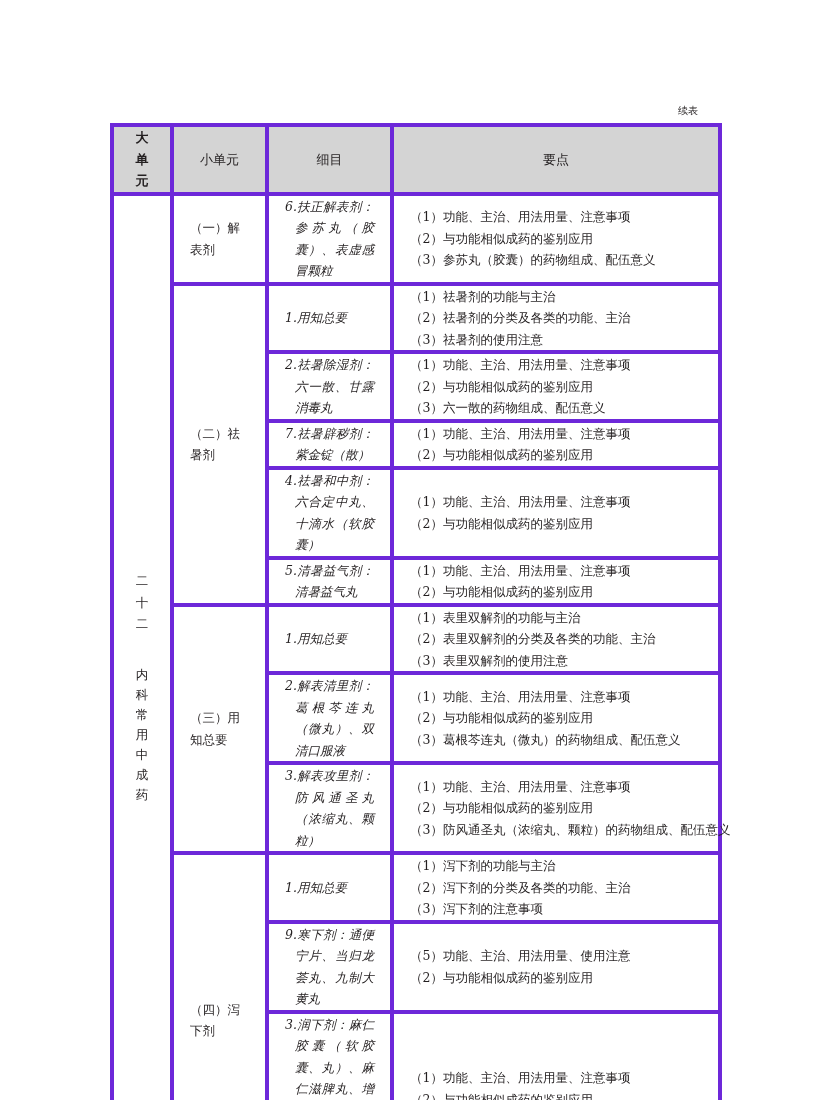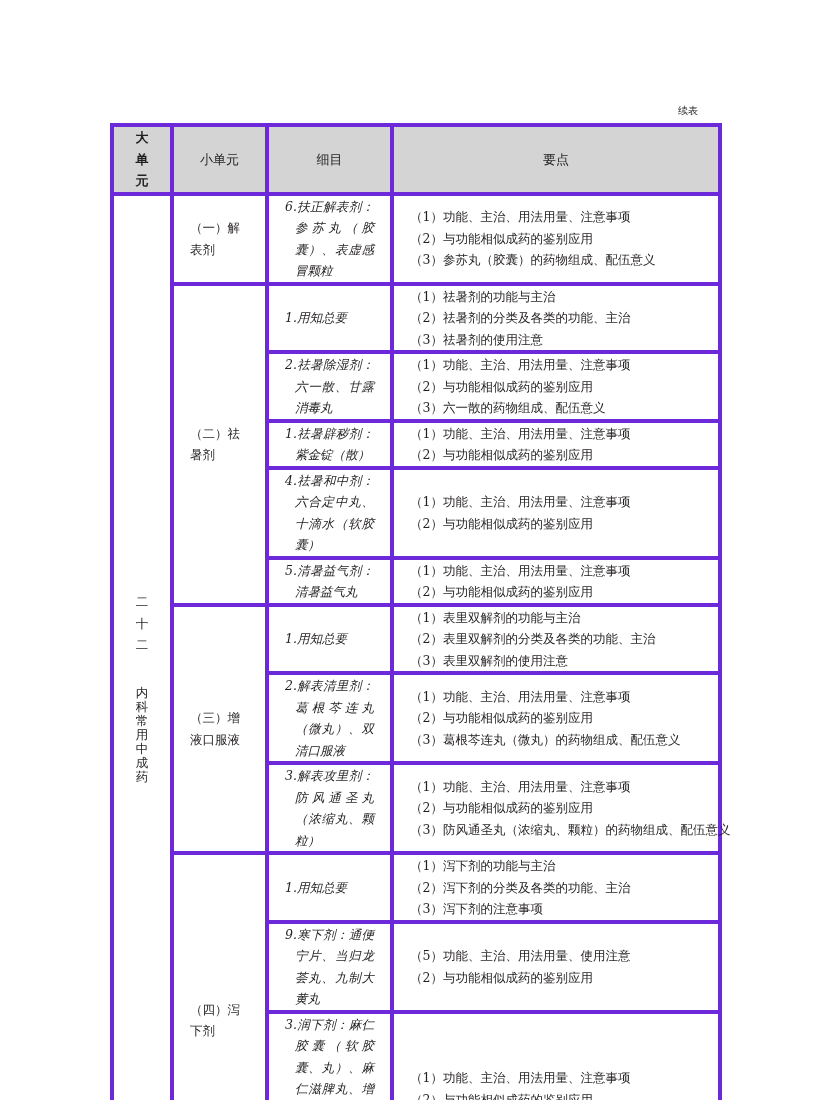--- a/index.html
+++ b/index.html
@@ -5,21 +5,21 @@
   html, body { margin: 0; padding: 0; background: #ffffff; }
   body { width: 816px; height: 1100px; position: relative; font-family: "DejaVu Serif", "Liberation Serif", serif; color: #231f20; }
   .cont-label { position: absolute; top: 104px; right: 118px; font-size: 10px; }
   table.syl { position: absolute; left: 110px; top: 123px; width: 608px; border-collapse: collapse; table-layout: fixed; font-size: 12.5px; line-height: 21.5px; }
   table.syl td, table.syl th { border: 4px solid #6d28d9; vertical-align: middle; padding: 0 16px; }
   table.syl th { background: #d4d4d4; font-family: "DejaVu Sans", "Liberation Sans", sans-serif; font-weight: normal; font-size: 13px; height: 26px; text-align: center; }
   table.syl th.first { font-weight: bold; }
   col.c1 { width: 60px; } col.c2 { width: 95px; } col.c3 { width: 125px; } col.c4 { width: 328px; }
   td.big { text-align: center; vertical-align: middle; }
   .big-num { display: block; margin-bottom: 30px; }
-  .vert { display: block; width: 14px; margin: 6px auto; line-height: 14px; word-break: break-all; }
+  .vert { display: block; width: 14px; margin: 6px auto; line-height: 20px; word-break: break-all; }
   td.sub { vertical-align: middle; }
   td.item { padding: 0 3px 0 4px; text-align: justify; font-style: italic; }
   td.item .hang { display: block; padding-left: 10px; text-indent: -10px; }
   td.points { padding-left: 2px; }
   td.points .pt { display: block; white-space: nowrap; }
 </style>
 </head>
 <body>
 
 <div class="cont-label">续表</div>
@@ -81,21 +81,21 @@
           <span class="hang">2.祛暑除湿剂：六一散、甘露消毒丸</span>
         </td>
       <td class="points">
         <span class="pt">（1）功能、主治、用法用量、注意事项</span>
         <span class="pt">（2）与功能相似成药的鉴别应用</span>
         <span class="pt">（3）六一散的药物组成、配伍意义</span>
       </td>
     </tr>
     <tr>
       <td class="item">
-          <span class="hang">1.祛暑辟秽剂：紫金锭（散）</span>
+          <span class="hang">7.祛暑辟秽剂：紫金锭（散）</span>
         </td>
       <td class="points">
         <span class="pt">（1）功能、主治、用法用量、注意事项</span>
         <span class="pt">（2）与功能相似成药的鉴别应用</span>
       </td>
     </tr>
     <tr>
       <td class="item">
           <span class="hang">4.祛暑和中剂：六合定中丸、十滴水（软胶囊）</span>
         </td>
@@ -108,21 +108,21 @@
       <td class="item">
           <span class="hang">5.清暑益气剂：清暑益气丸</span>
         </td>
       <td class="points">
         <span class="pt">（1）功能、主治、用法用量、注意事项</span>
         <span class="pt">（2）与功能相似成药的鉴别应用</span>
       </td>
     </tr>
 
     <tr>
-      <td class="sub" rowspan="3">（三）增液口服液</td>
+      <td class="sub" rowspan="3">（三）用知总要</td>
       <td class="item">
           <span class="hang">1.用知总要</span>
         </td>
       <td class="points">
         <span class="pt">（1）表里双解剂的功能与主治</span>
         <span class="pt">（2）表里双解剂的分类及各类的功能、主治</span>
         <span class="pt">（3）表里双解剂的使用注意</span>
       </td>
     </tr>
     <tr>

